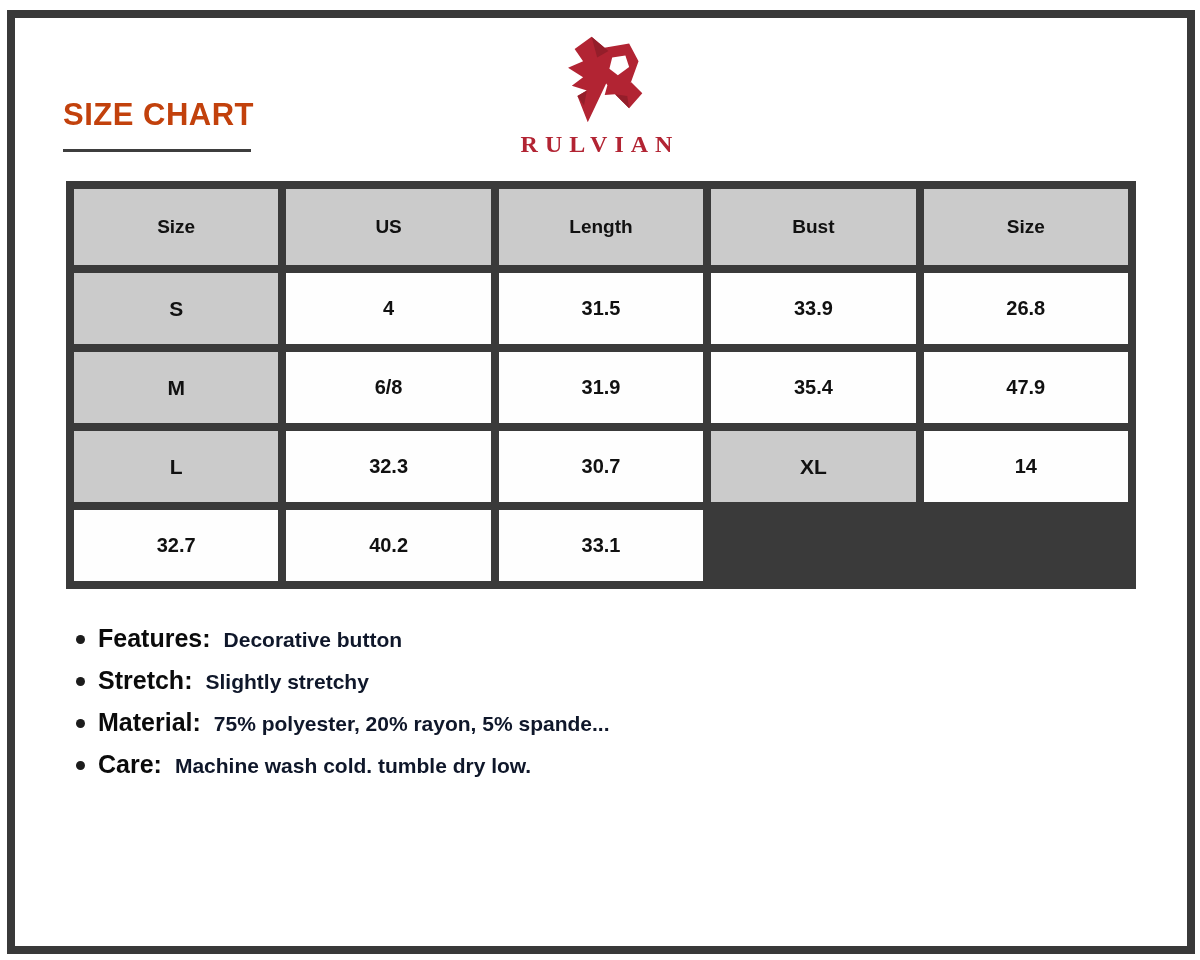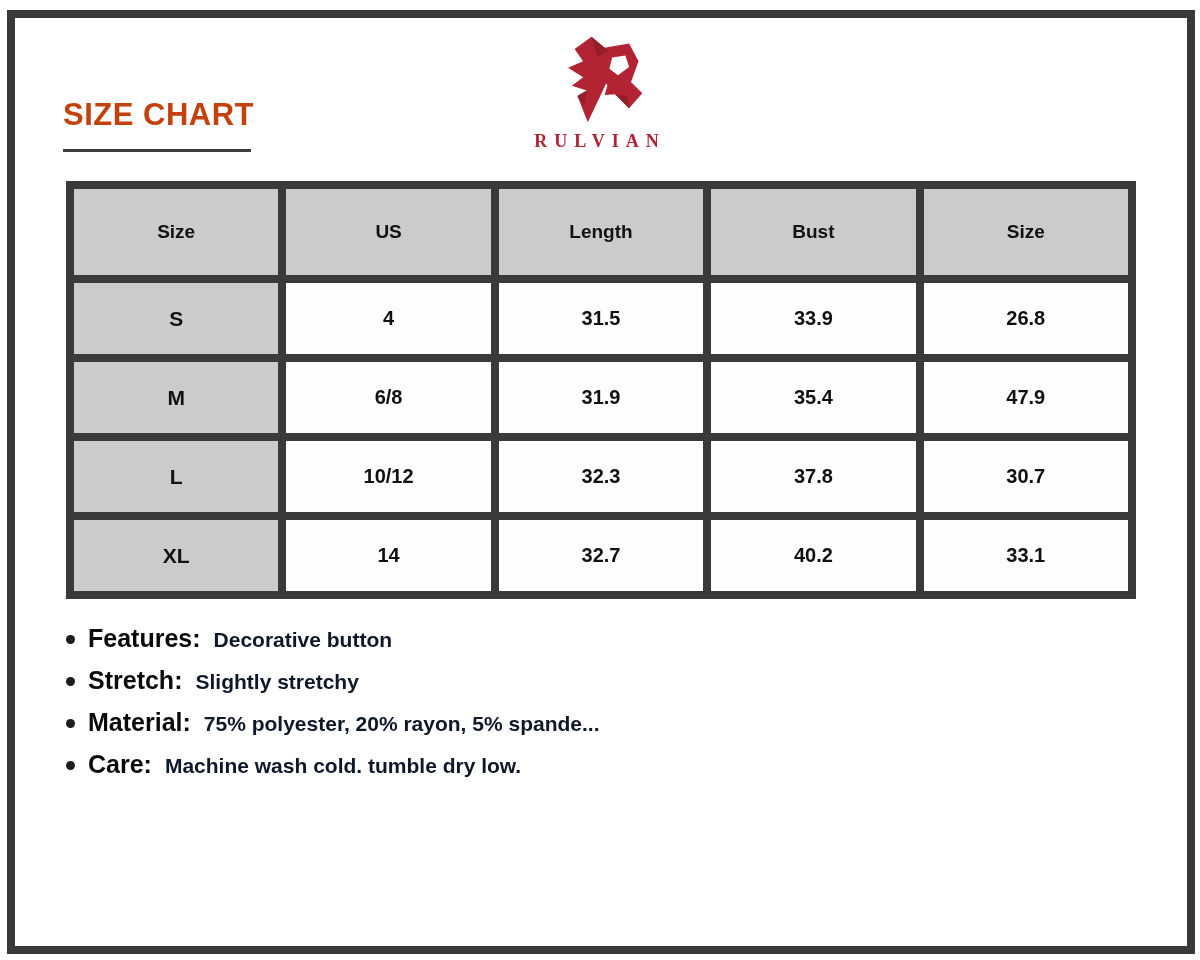--- a/index.html
+++ b/index.html
@@ -33,21 +33,21 @@
     position: absolute;
     left: 440px; top: 34px;
     width: 320px;
     text-align: center;
   }
   .brand-logo svg { display: block; margin: 0 auto; }
   .brand-wordmark {
     margin-top: 3px;
     font-family: "Liberation Serif", serif;
     font-weight: bold;
-    font-size: 18px;
+    font-size: 24px;
     letter-spacing: 7px;
     color: #b22433;
     white-space: nowrap;
   }
   .size-table {
     position: absolute;
     left: 66px; top: 181px;
     width: 1070px;
     box-sizing: border-box;
     background: #3a3a3a;
@@ -56,26 +56,26 @@
     gap: 8px;
     padding: 8px;
   }
   .cell {
     display: flex;
     align-items: center;
     justify-content: center;
     font-weight: bold;
     color: #111111;
   }
-  .cell.head { background: #cbcbcb; height: 86px; font-size: 19px; }
+  .cell.head { background: #cbcbcb; height: 76px; font-size: 19px; }
   .cell.sizecol { background: #cbcbcb; height: 71px; font-size: 21px; }
   .cell.data { background: #fefefe; height: 71px; font-size: 20px; }
   .details {
     position: absolute;
-    left: 66px; top: 623px;
+    left: 76px; top: 623px;
   }
   .detail-item {
     display: flex;
     align-items: baseline;
     line-height: 30px;
     margin-bottom: 10px;
     white-space: nowrap;
   }
   .dot {
     width: 9px; height: 9px;
@@ -132,23 +132,21 @@
   <div class="cell data">33.9</div>
   <div class="cell data">26.8</div>
 
   <div class="cell sizecol">M</div>
   <div class="cell data">6/8</div>
   <div class="cell data">31.9</div>
   <div class="cell data">35.4</div>
   <div class="cell data">47.9</div>
 
   <div class="cell sizecol">L</div>
-  <div class="cell data">10/12</div>
   <div class="cell data">32.3</div>
-  <div class="cell data">37.8</div>
   <div class="cell data">30.7</div>
 
   <div class="cell sizecol">XL</div>
   <div class="cell data">14</div>
   <div class="cell data">32.7</div>
   <div class="cell data">40.2</div>
   <div class="cell data">33.1</div>
 </div>
 
 <div class="details">

